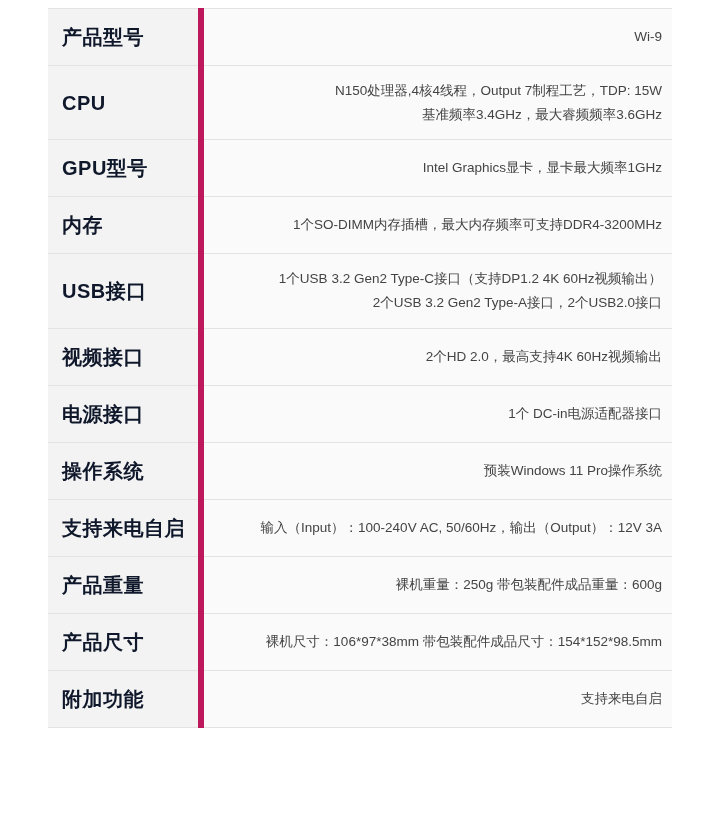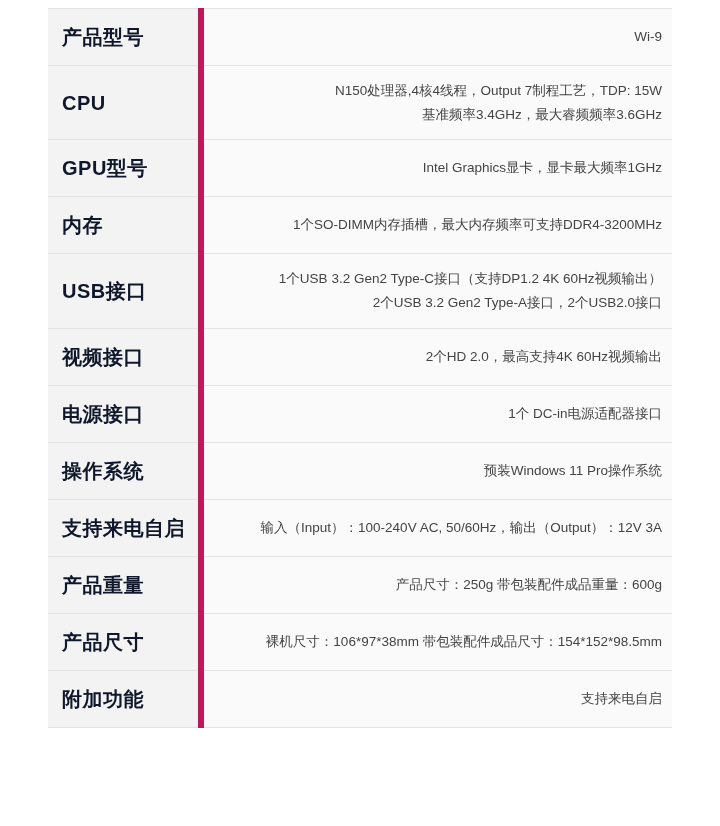--- a/index.html
+++ b/index.html
@@ -115,21 +115,21 @@
         </tr>
         <tr>
           <td class="label-cell">支持来电自启</td>
           <td class="value-cell">
             <span class="val-line">输入（Input）：100-240V AC, 50/60Hz，输出（Output）：12V 3A</span>
           </td>
         </tr>
         <tr>
           <td class="label-cell">产品重量</td>
           <td class="value-cell">
-            <span class="val-line">产品尺寸：250g        带包装配件成品重量：600g</span>
+            <span class="val-line">裸机重量：250g        带包装配件成品重量：600g</span>
           </td>
         </tr>
         <tr>
           <td class="label-cell">产品尺寸</td>
           <td class="value-cell">
             <span class="val-line">裸机尺寸：106*97*38mm    带包装配件成品尺寸：154*152*98.5mm</span>
           </td>
         </tr>
         <tr>
           <td class="label-cell">附加功能</td>

